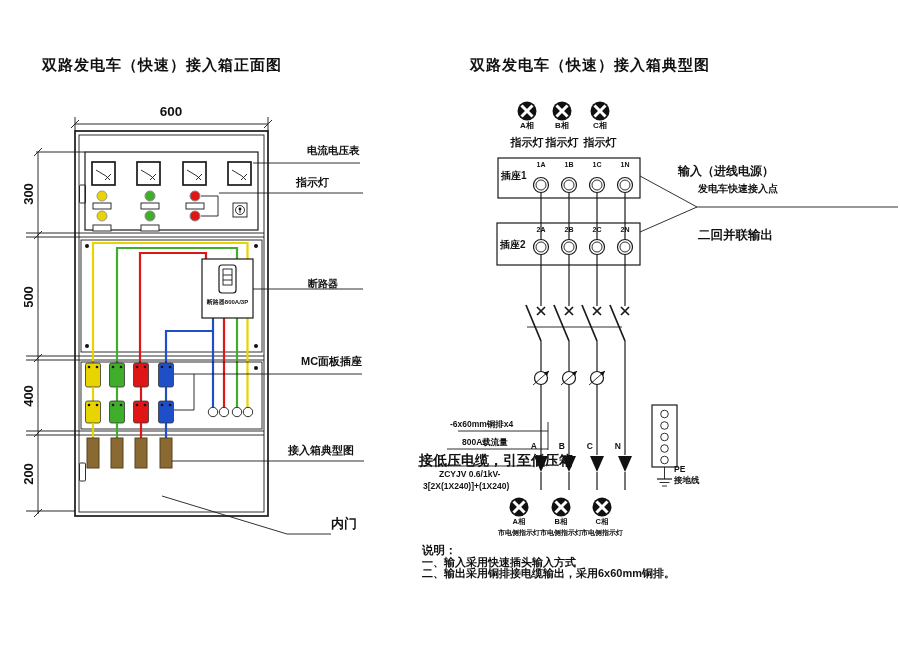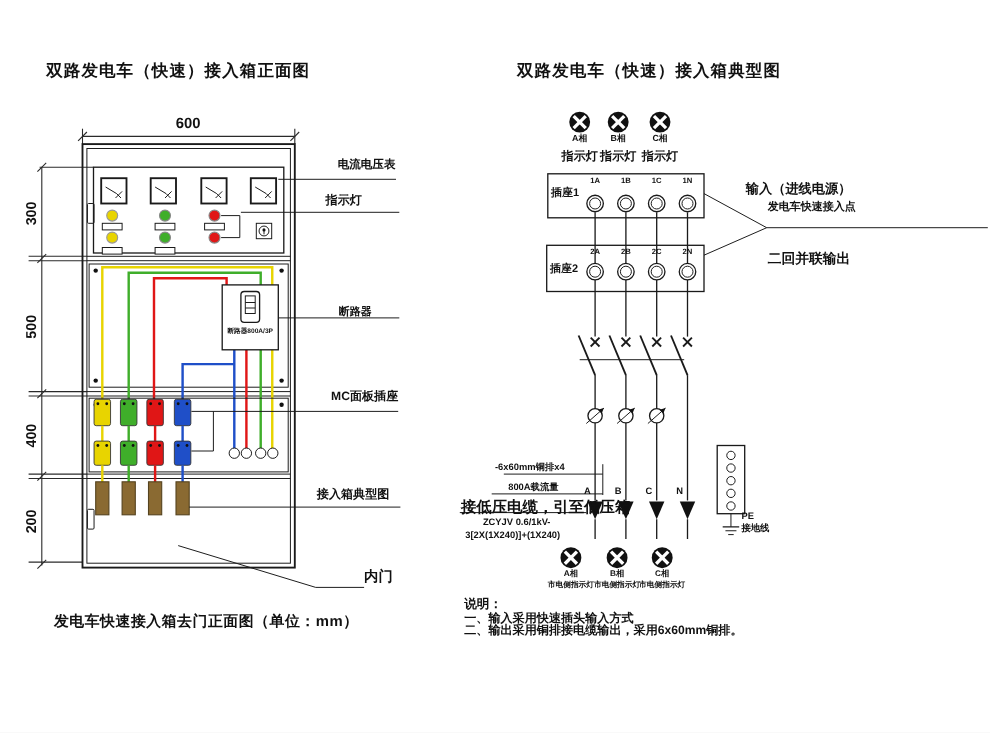--- a/index.html
+++ b/index.html
@@ -380,21 +380,20 @@
   <span class="t vert" style="left:29px;top:297px;font-size:13px">500</span>
   <span class="t vert" style="left:29px;top:396px;font-size:13px">400</span>
   <span class="t vert" style="left:29px;top:474px;font-size:13px">200</span>
   <span class="t c" style="left:203px;top:299px;width:49px;font-size:6px">断路器800A/3P</span>
   <span class="t" style="left:307px;top:144px;font-size:10.5px">电流电压表</span>
   <span class="t" style="left:296px;top:176px;font-size:11px">指示灯</span>
   <span class="t" style="left:308px;top:278px;font-size:10px">断路器</span>
   <span class="t" style="left:301px;top:355px;font-size:11px">MC面板插座</span>
   <span class="t" style="left:288px;top:444px;font-size:11px">接入箱典型图</span>
   <span class="t" style="left:331px;top:517px;font-size:13px">内门</span>
-  <span class="t" style="left:49px;top:557px;font-size:13.5px;letter-spacing:0.5px">发电车快速接入箱去门正面图（单位：mm）</span>
 
   <span class="t" style="left:470px;top:56px;font-size:15px;letter-spacing:1px">双路发电车（快速）接入箱典型图</span>
 
   <span class="t c" style="left:512px;top:121px;width:30px;font-size:8px">A相</span>
   <span class="t c" style="left:547px;top:121px;width:30px;font-size:8px">B相</span>
   <span class="t c" style="left:585px;top:121px;width:30px;font-size:8px">C相</span>
   <span class="t c" style="left:505px;top:136px;width:44px;font-size:11px">指示灯</span>
   <span class="t c" style="left:540px;top:136px;width:44px;font-size:11px">指示灯</span>
   <span class="t c" style="left:578px;top:136px;width:44px;font-size:11px">指示灯</span>
 

